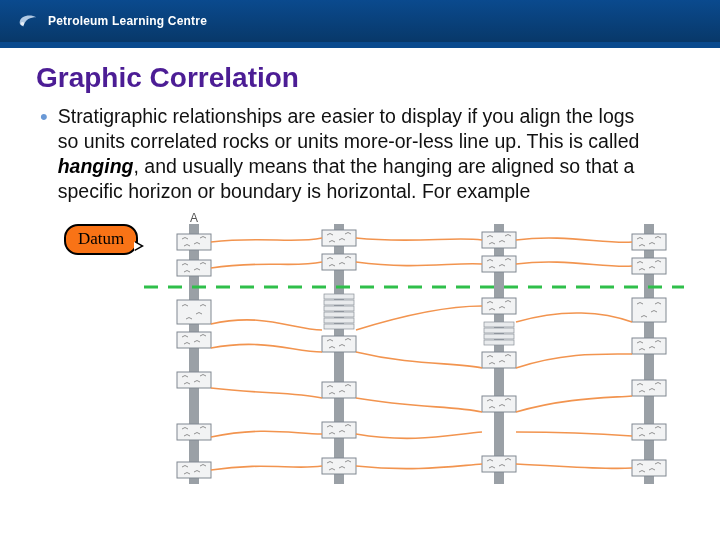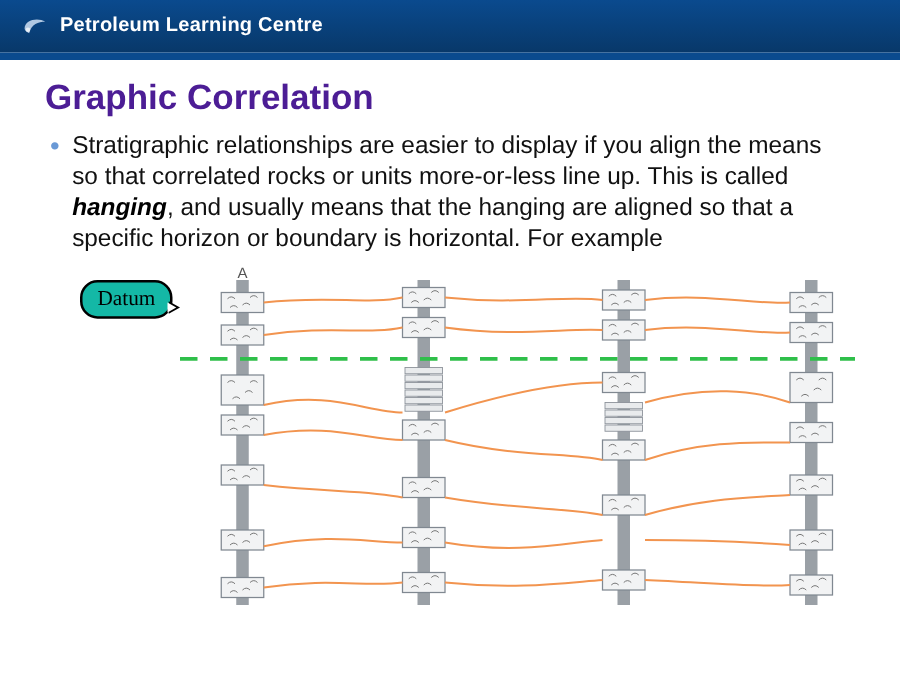--- a/index.html
+++ b/index.html
@@ -21,21 +21,21 @@
   }
   .logo-icon {
     width: 22px;
     height: 22px;
     margin-right: 10px;
     display: flex;
     align-items: center;
     justify-content: center;
   }
   .brand {
-    font-size: 16px;
+    font-size: 12px;
     font-weight: 600;
     letter-spacing: 0.2px;
   }
   .accent-bar {
     height: 6px;
     background: #0a4a8e;
     width: 100%;
   }
   .content {
     padding: 14px 36px 0 36px;
@@ -71,21 +71,21 @@
   .diagram-wrap {
     position: relative;
     margin: 8px 0 0 28px;
     width: 640px;
     height: 280px;
   }
   .datum-balloon {
     position: absolute;
     left: 0;
     top: 12px;
-    background: #14b8a6;
+    background: #f97316;
     border: 2px solid #000;
     border-radius: 14px;
     padding: 3px 12px 4px;
     font-family: "Times New Roman", Georgia, serif;
     font-size: 17px;
   }
   .datum-balloon::after {
     content: "";
     position: absolute;
     right: -8px;
@@ -133,21 +133,21 @@
   <span class="brand">Petroleum Learning Centre</span>
 </div>
 <div class="accent-bar"></div>
 
 <div class="content">
   <div class="slide-title">Graphic Correlation</div>
 
   <div class="bullet-row">
     <span class="bullet-dot">•</span>
     <div class="bullet-text">
-      <span>Stratigraphic relationships are easier to display if you align the means so that correlated rocks or units more-or-less line up. This is called </span><span class="hanging-em">hanging</span><span>, and usually means that the hanging are aligned so that a specific horizon or boundary is horizontal. For example</span>
+      <span>Stratigraphic relationships are easier to display if you align the logs so units correlated rocks or units more-or-less line up. This is called </span><span class="hanging-em">hanging</span><span>, and usually means that the hanging are aligned so that a specific horizon or boundary is horizontal. For example</span>
     </div>
   </div>
 
   <div class="diagram-wrap">
     <div class="datum-balloon">
       <span>Datum</span>
     </div>
 
     <svg class="diagram-svg" viewBox="0 0 540 280">
 

